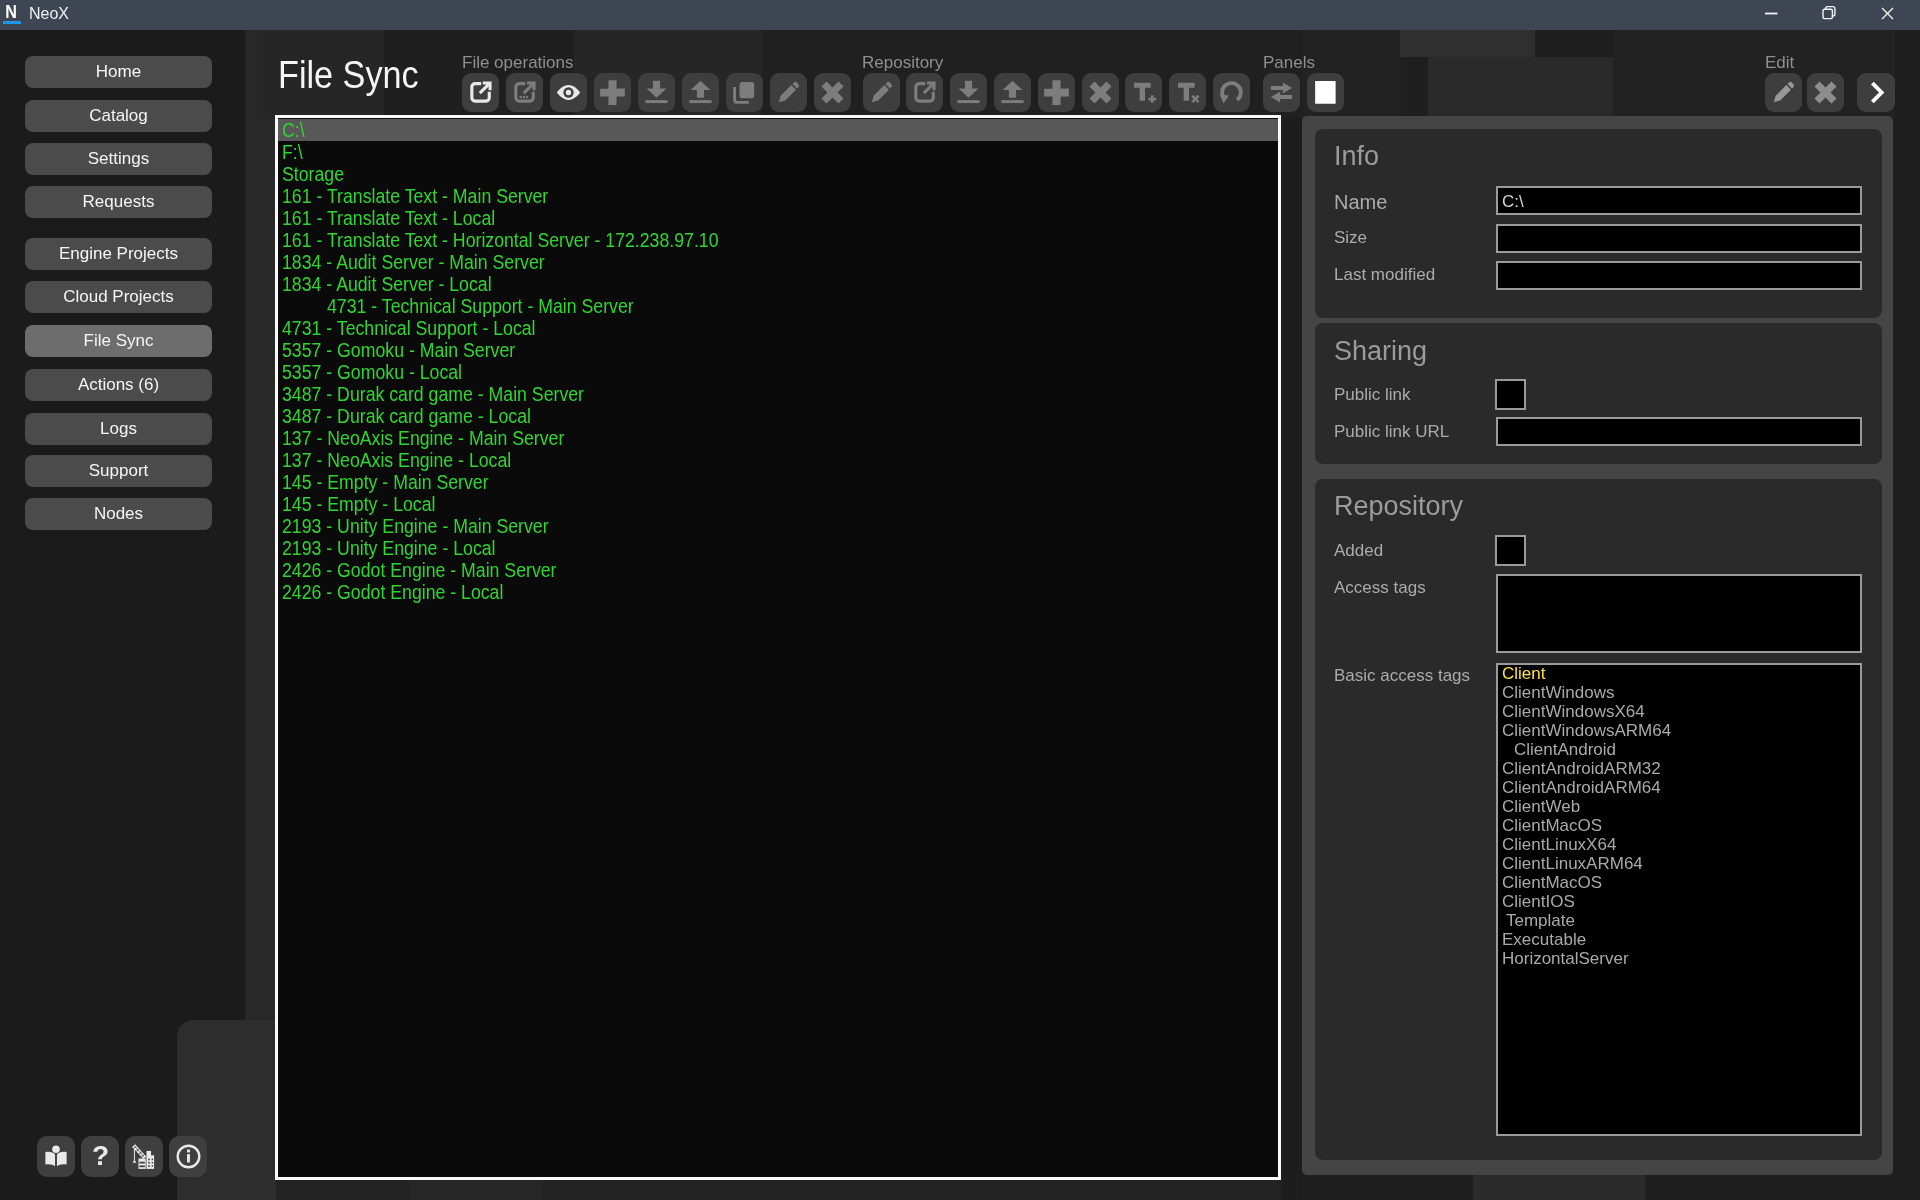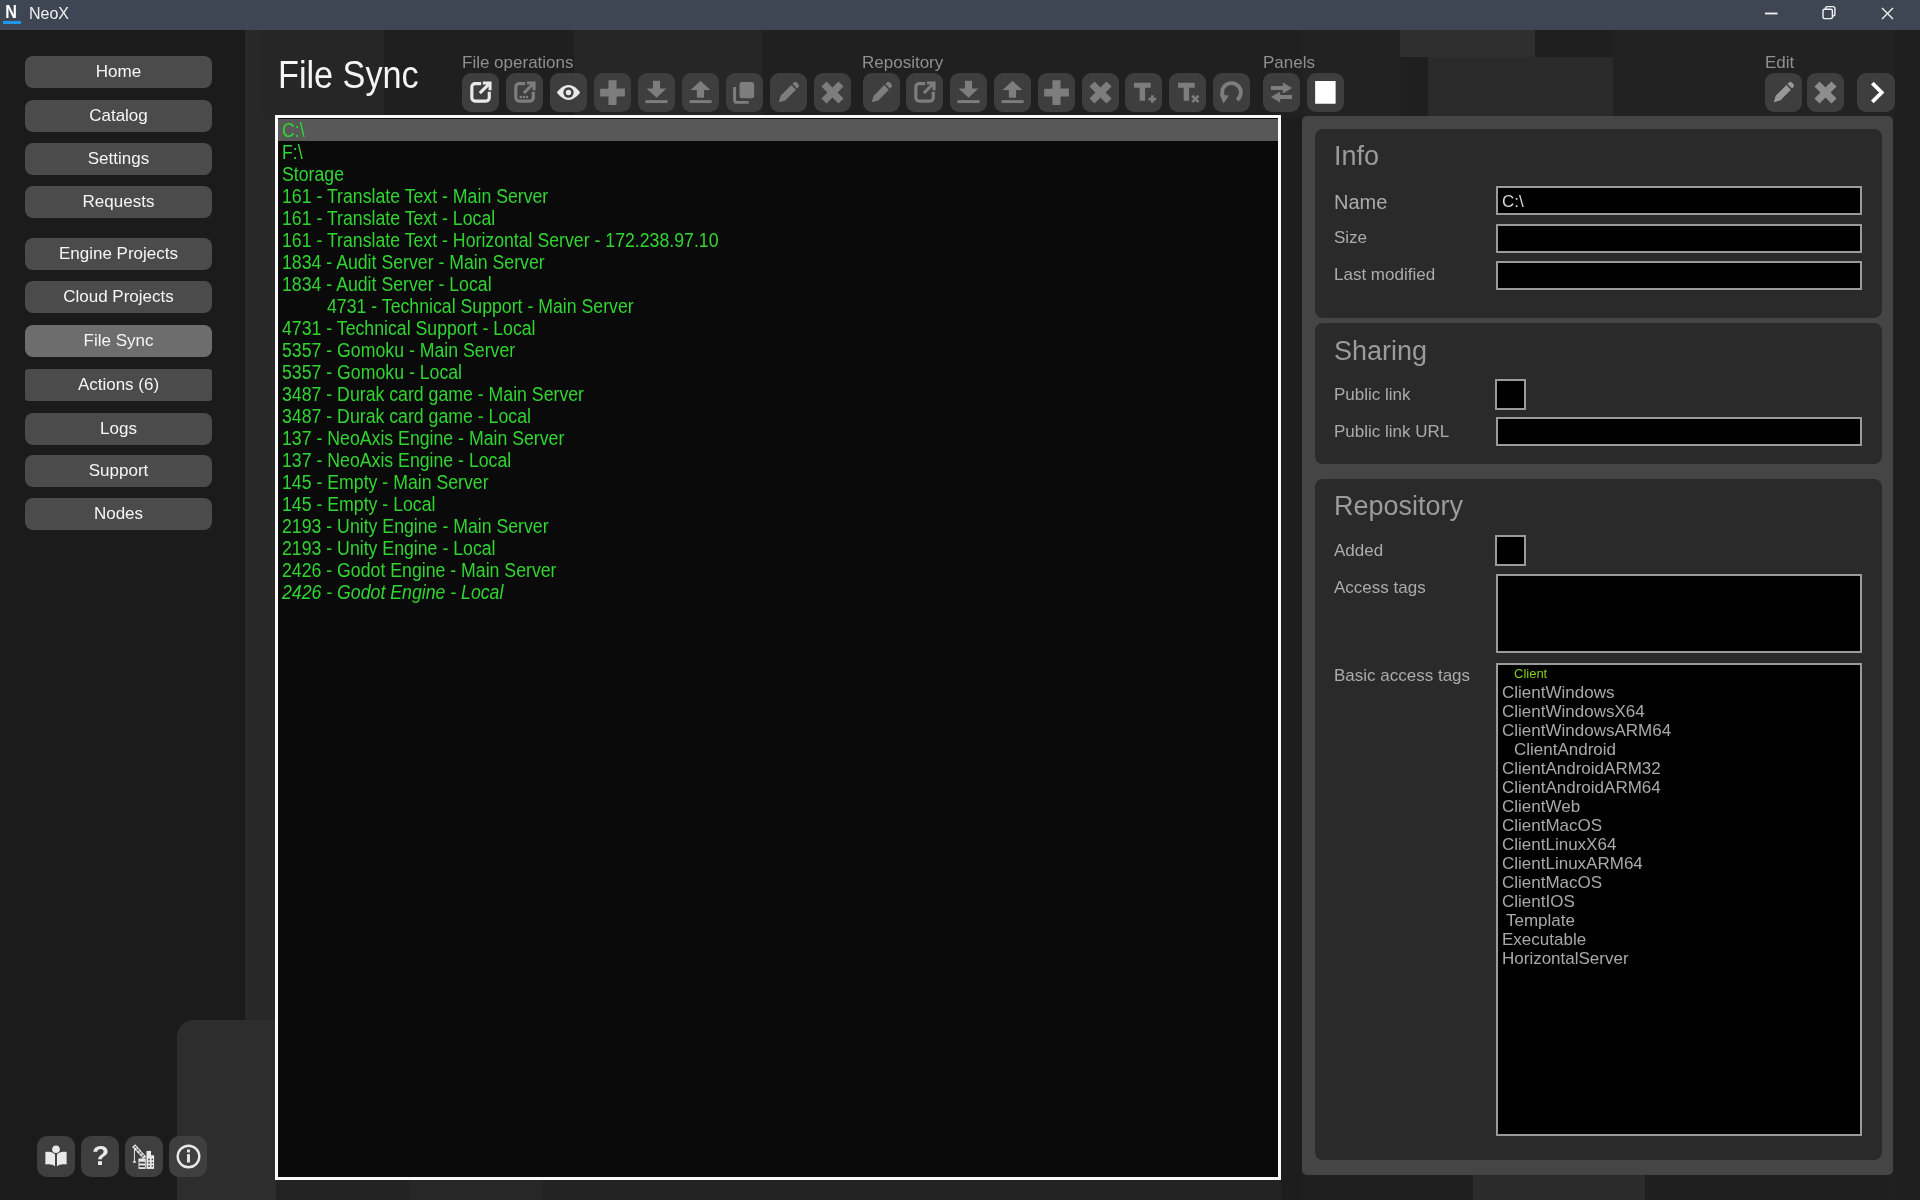--- a/index.html
+++ b/index.html
@@ -34,21 +34,21 @@
         <path d="M122 4 L133 15 M133 4 L122 15" stroke="#f2f2f2" stroke-width="1.4"></path>
       </svg>
 </div>
 <div class="abs" style="left:25px;top:56px;width:187px;height:32px;background:#4b4b4b;border-radius:8px;color:#f5f5f5;font-size:17px;display:flex;align-items:center;justify-content:center">Home</div>
 <div class="abs" style="left:25px;top:100px;width:187px;height:32px;background:#4b4b4b;border-radius:8px;color:#f5f5f5;font-size:17px;display:flex;align-items:center;justify-content:center">Catalog</div>
 <div class="abs" style="left:25px;top:143px;width:187px;height:32px;background:#4b4b4b;border-radius:8px;color:#f5f5f5;font-size:17px;display:flex;align-items:center;justify-content:center">Settings</div>
 <div class="abs" style="left:25px;top:186px;width:187px;height:32px;background:#4b4b4b;border-radius:8px;color:#f5f5f5;font-size:17px;display:flex;align-items:center;justify-content:center">Requests</div>
 <div class="abs" style="left:25px;top:238px;width:187px;height:32px;background:#4b4b4b;border-radius:8px;color:#f5f5f5;font-size:17px;display:flex;align-items:center;justify-content:center">Engine Projects</div>
 <div class="abs" style="left:25px;top:281px;width:187px;height:32px;background:#4b4b4b;border-radius:8px;color:#f5f5f5;font-size:17px;display:flex;align-items:center;justify-content:center">Cloud Projects</div>
 <div class="abs" style="left:25px;top:325px;width:187px;height:32px;background:#6d6d6d;border-radius:8px;color:#f5f5f5;font-size:17px;display:flex;align-items:center;justify-content:center">File Sync</div>
-<div class="abs" style="left:25px;top:369px;width:187px;height:32px;background:#4b4b4b;border-radius:3px;color:#f5f5f5;font-size:17px;display:flex;align-items:center;justify-content:center">Actions (6)</div>
+<div class="abs" style="left:25px;top:369px;width:187px;height:32px;background:#4b4b4b;border-radius:8px;color:#f5f5f5;font-size:17px;display:flex;align-items:center;justify-content:center">Actions (6)</div>
 <div class="abs" style="left:25px;top:413px;width:187px;height:32px;background:#4b4b4b;border-radius:8px;color:#f5f5f5;font-size:17px;display:flex;align-items:center;justify-content:center">Logs</div>
 <div class="abs" style="left:25px;top:455px;width:187px;height:32px;background:#4b4b4b;border-radius:8px;color:#f5f5f5;font-size:17px;display:flex;align-items:center;justify-content:center">Support</div>
 <div class="abs" style="left:25px;top:498px;width:187px;height:32px;background:#4b4b4b;border-radius:8px;color:#f5f5f5;font-size:17px;display:flex;align-items:center;justify-content:center">Nodes</div>
 <div class="abs" style="left:278px;top:54px;font-size:38px;color:#f5f5f5;transform:scaleX(0.9);transform-origin:left top;white-space:nowrap">File Sync</div>
 <div class="abs" style="left:462px;top:53px;font-size:17px;color:#8f8f8f;white-space:nowrap">File operations</div>
 <div class="abs" style="left:862px;top:53px;font-size:17px;color:#8f8f8f;white-space:nowrap">Repository</div>
 <div class="abs" style="left:1263px;top:53px;font-size:17px;color:#8f8f8f;white-space:nowrap">Panels</div>
 <div class="abs" style="left:1765px;top:53px;font-size:17px;color:#8f8f8f;white-space:nowrap">Edit</div>
 <div style="position:absolute;left:461.5px;top:73px;width:37px;height:39px;background:#3e3e3e;border-radius:9px;display:flex;align-items:center;justify-content:center">
       <svg width="27" height="27" viewBox="0 0 24 24">
@@ -246,21 +246,21 @@
         </div>
 <div style="position:relative;height:22px;">
           <span style="position:absolute;left:3.5px;top:0;font-size:20px;line-height:22px;color:#31d531;white-space:nowrap;transform:scaleX(0.885);transform-origin:left top">2193 - Unity Engine - Main Server</span>
         </div>
 <div style="position:relative;height:22px;">
           <span style="position:absolute;left:3.5px;top:0;font-size:20px;line-height:22px;color:#31d531;white-space:nowrap;transform:scaleX(0.885);transform-origin:left top">2193 - Unity Engine - Local</span>
         </div>
 <div style="position:relative;height:22px;">
           <span style="position:absolute;left:3.5px;top:0;font-size:20px;line-height:22px;color:#31d531;white-space:nowrap;transform:scaleX(0.885);transform-origin:left top">2426 - Godot Engine - Main Server</span>
         </div>
-<div style="position:relative;height:22px;font-style:italic;">
+<div style="position:relative;height:22px;">
           <span style="position:absolute;left:3.5px;top:0;font-size:20px;line-height:22px;color:#31d531;white-space:nowrap;transform:scaleX(0.885);transform-origin:left top">2426 - Godot Engine - Local</span>
         </div>
 </div>
     </div>
 <div class="abs" style="left:1302px;top:116px;width:591px;height:1059px;background:#454545;border-radius:5px"></div>
 <div class="abs" style="left:1315px;top:129px;width:567px;height:189px;background:#2a2a2a;border-radius:8px"></div>
 <div class="abs" style="left:1315px;top:323px;width:567px;height:141px;background:#2a2a2a;border-radius:8px"></div>
 <div class="abs" style="left:1315px;top:479px;width:567px;height:681px;background:#2a2a2a;border-radius:8px"></div>
 <div class="abs" style="left:1334px;top:141px;font-size:27px;color:#9b9b9b">Info</div>
 <div class="abs" style="left:1334px;top:336px;font-size:27px;color:#9b9b9b">Sharing</div>
@@ -277,21 +277,21 @@
       <span style="position:absolute;left:4px;top:4px;font-size:17px;color:#d6d6d6">C:\</span>
     </div>
 <div class="abs" style="left:1496px;top:224px;width:366px;height:29px;background:#000;border:2px solid #9a9a9a;box-sizing:border-box"></div>
 <div class="abs" style="left:1496px;top:261px;width:366px;height:29px;background:#000;border:2px solid #9a9a9a;box-sizing:border-box"></div>
 <div class="abs" style="left:1496px;top:417px;width:366px;height:29px;background:#000;border:2px solid #9a9a9a;box-sizing:border-box"></div>
 <div class="abs" style="left:1496px;top:574px;width:366px;height:79px;background:#000;border:2px solid #9a9a9a;box-sizing:border-box"></div>
 <div class="abs" style="left:1495px;top:379px;width:31px;height:31px;background:#000;border:2.5px solid #9a9a9a;box-sizing:border-box"></div>
 <div class="abs" style="left:1495px;top:535px;width:31px;height:31px;background:#000;border:2.5px solid #9a9a9a;box-sizing:border-box"></div>
 <div class="abs" style="left:1496px;top:663px;width:366px;height:473px;background:#000;border:2px solid #9a9a9a;box-sizing:border-box;overflow:hidden">
 <div style="position:absolute;left:0;top:-1.5px;width:100%">
-        <div style="height:19.05px;font-size:13px;line-height:19.05px;color:#84cc16;padding-left:16px;white-space:nowrap">Client</div>
+        <div style="height:19.05px;font-size:17px;line-height:19.05px;color:#fde047;padding-left:4px;white-space:nowrap">Client</div>
         <div style="height:19.05px;font-size:17px;line-height:19.05px;color:#a9a9a9;padding-left:4px;white-space:nowrap">ClientWindows</div>
         <div style="height:19.05px;font-size:17px;line-height:19.05px;color:#a9a9a9;padding-left:4px;white-space:nowrap">ClientWindowsX64</div>
         <div style="height:19.05px;font-size:17px;line-height:19.05px;color:#a9a9a9;padding-left:4px;white-space:nowrap">ClientWindowsARM64</div>
         <div style="height:19.05px;font-size:17px;line-height:19.05px;color:#a9a9a9;padding-left:16px;white-space:nowrap">ClientAndroid</div>
         <div style="height:19.05px;font-size:17px;line-height:19.05px;color:#a9a9a9;padding-left:4px;white-space:nowrap">ClientAndroidARM32</div>
         <div style="height:19.05px;font-size:17px;line-height:19.05px;color:#a9a9a9;padding-left:4px;white-space:nowrap">ClientAndroidARM64</div>
         <div style="height:19.05px;font-size:17px;line-height:19.05px;color:#a9a9a9;padding-left:4px;white-space:nowrap">ClientWeb</div>
         <div style="height:19.05px;font-size:17px;line-height:19.05px;color:#a9a9a9;padding-left:4px;white-space:nowrap">ClientMacOS</div>
         <div style="height:19.05px;font-size:17px;line-height:19.05px;color:#a9a9a9;padding-left:4px;white-space:nowrap">ClientLinuxX64</div>
         <div style="height:19.05px;font-size:17px;line-height:19.05px;color:#a9a9a9;padding-left:4px;white-space:nowrap">ClientLinuxARM64</div>

